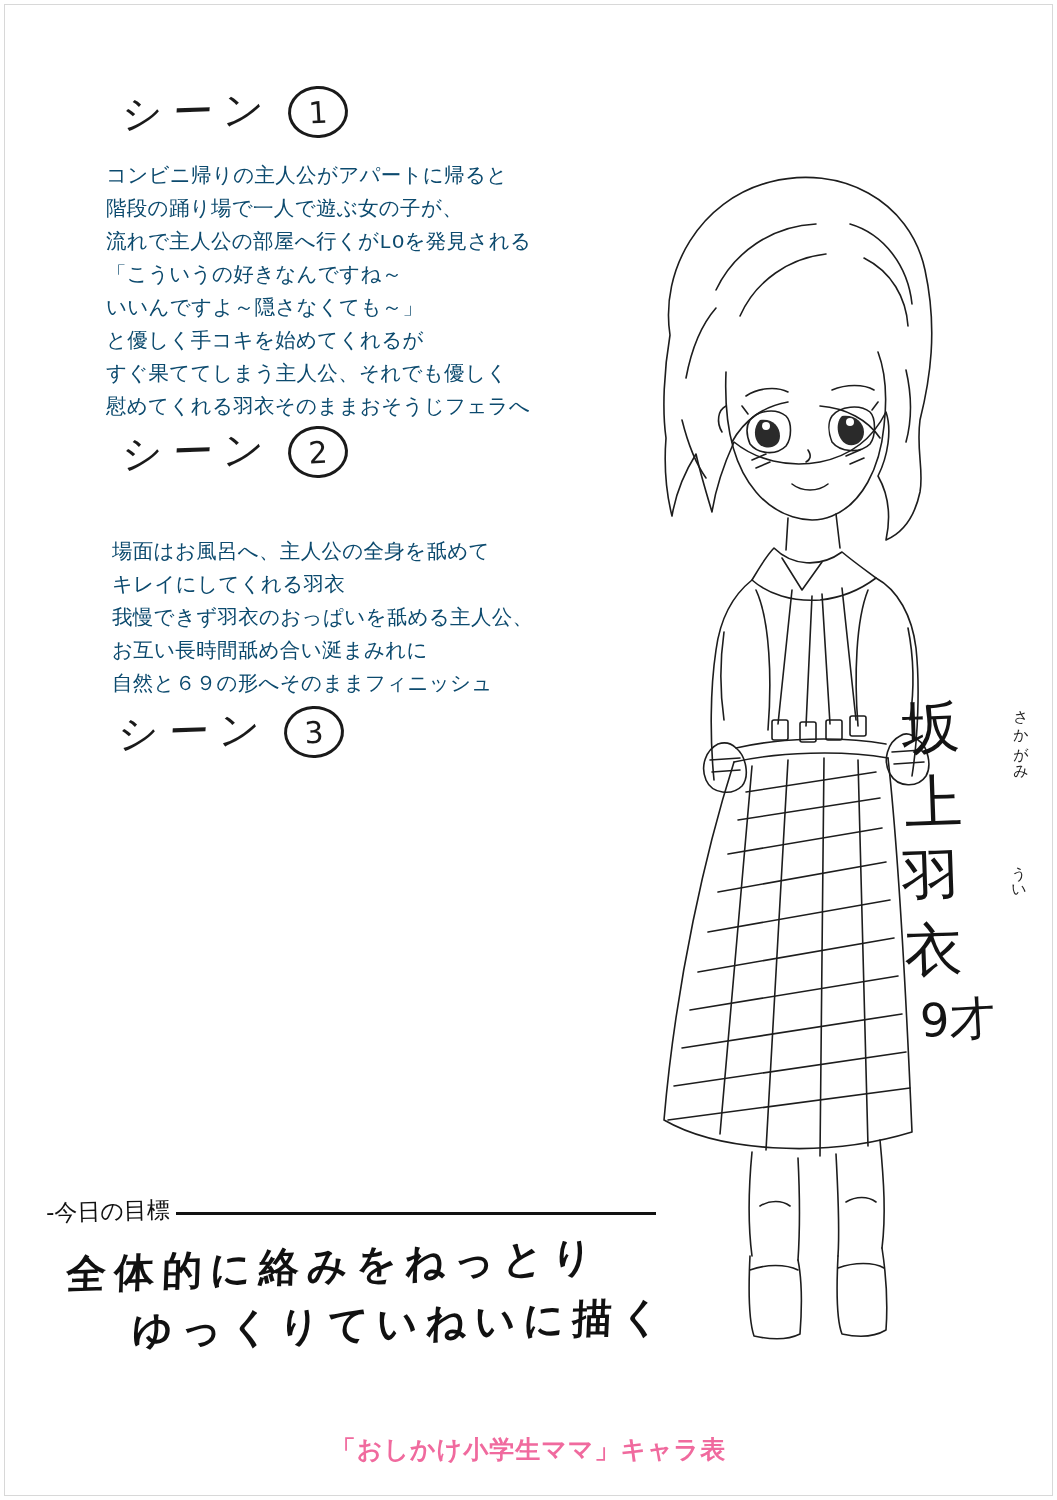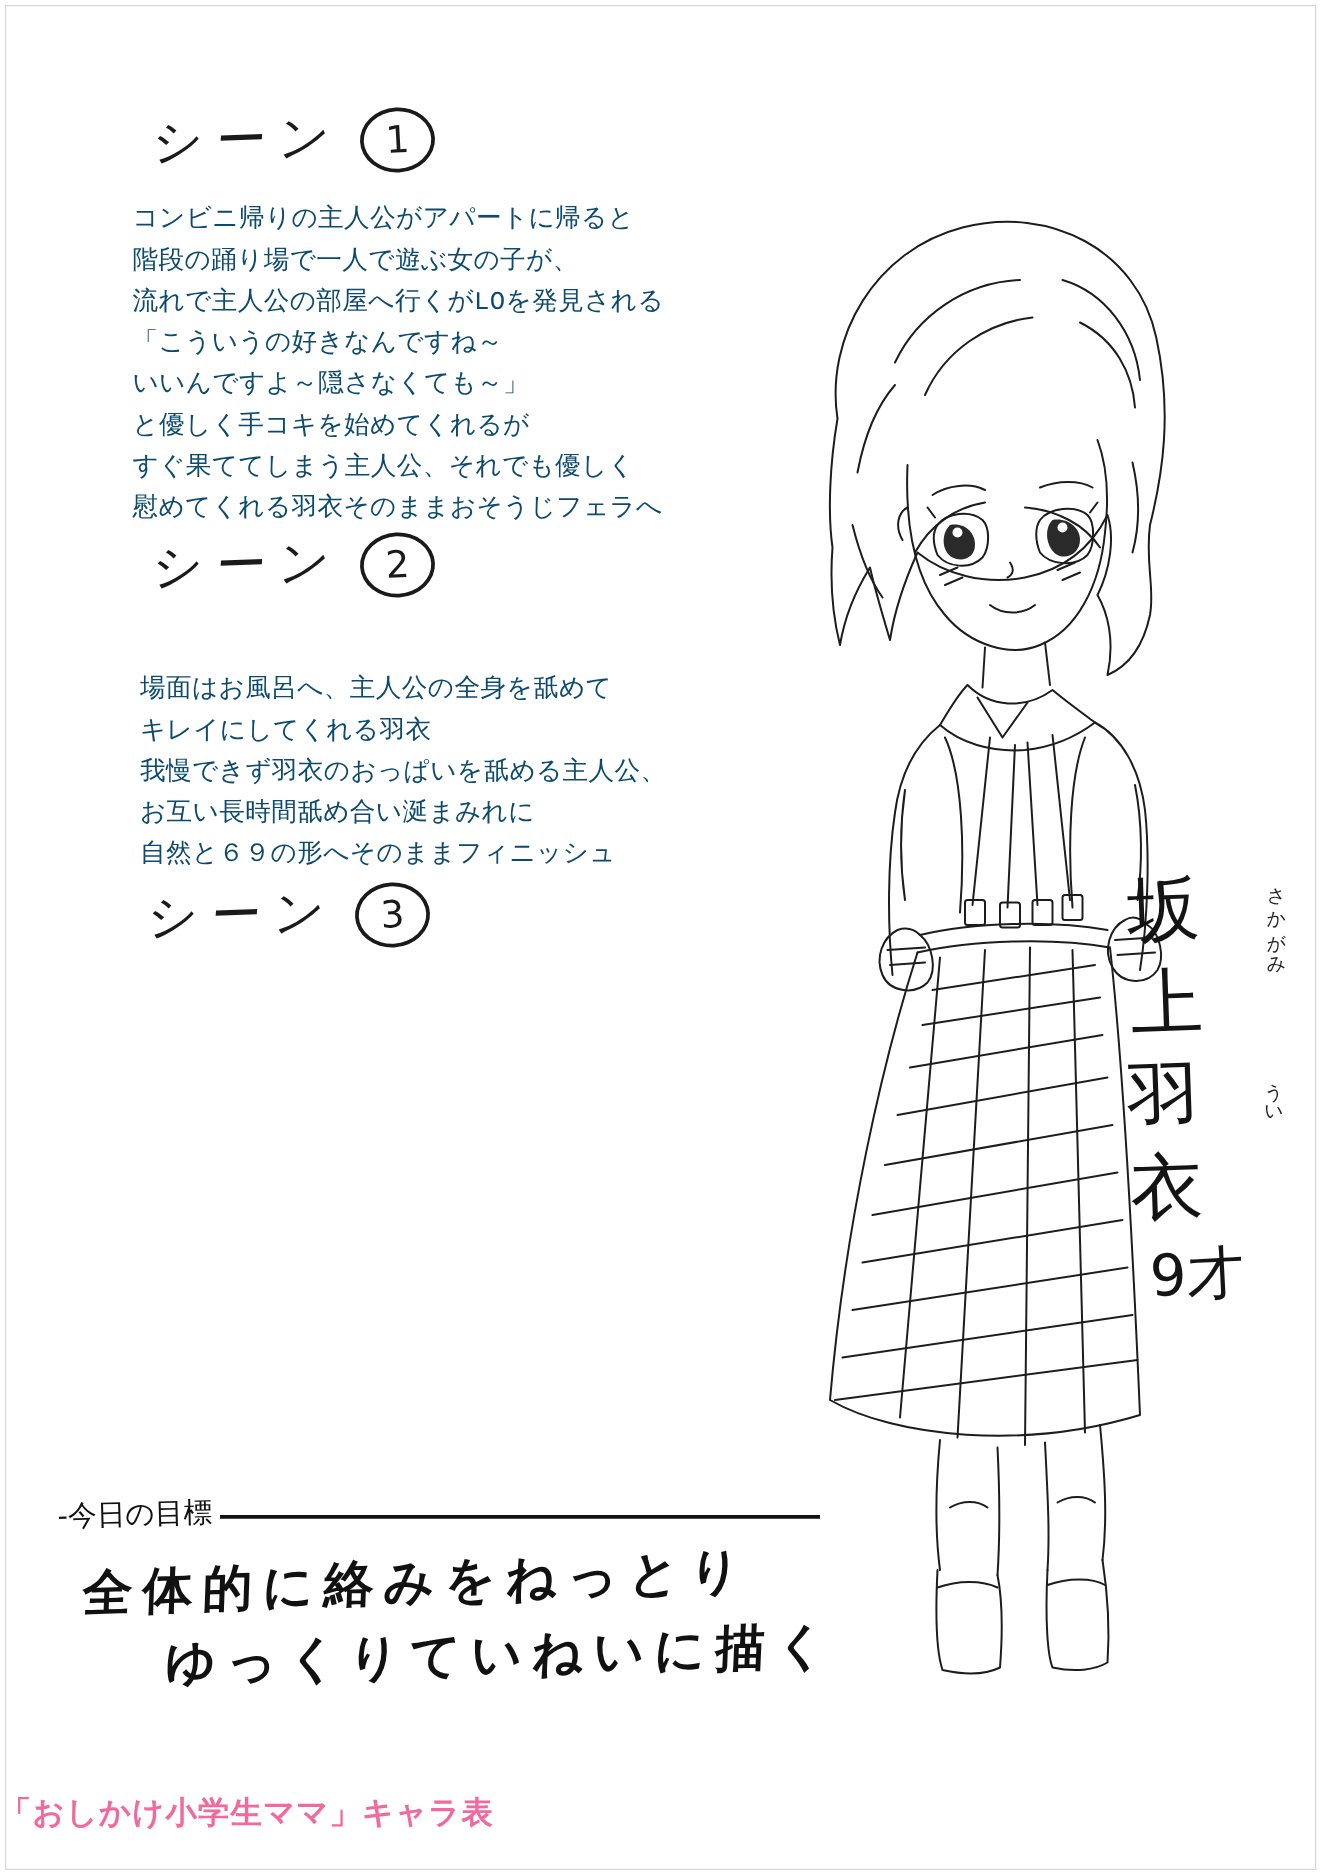--- a/index.html
+++ b/index.html
@@ -148,20 +148,21 @@
   }
   .furi-1 { right: 28px; top: 700px; }
   .furi-2 { right: 30px; top: 856px; }
 
   
   .footer-caption {
     position: absolute;
     left: 0;
     right: 0;
     bottom: 34px;
+    text-align: center;
     font-family: "DejaVu Sans", sans-serif;
     font-size: 25px;
     font-weight: 700;
     color: #f06a9e;
     letter-spacing: 1px;
   }
 
   
   .illustration {
     position: absolute;

